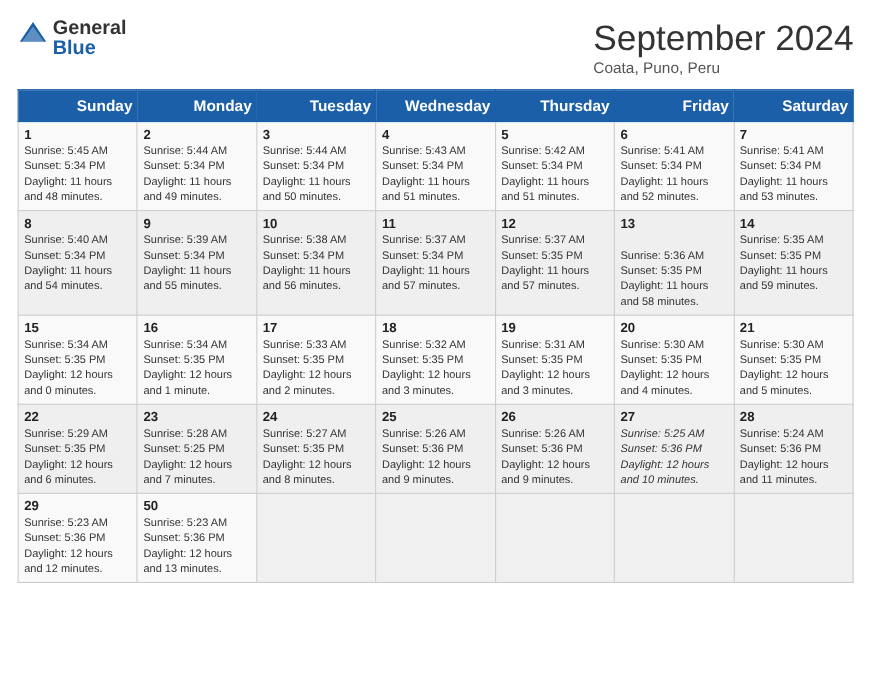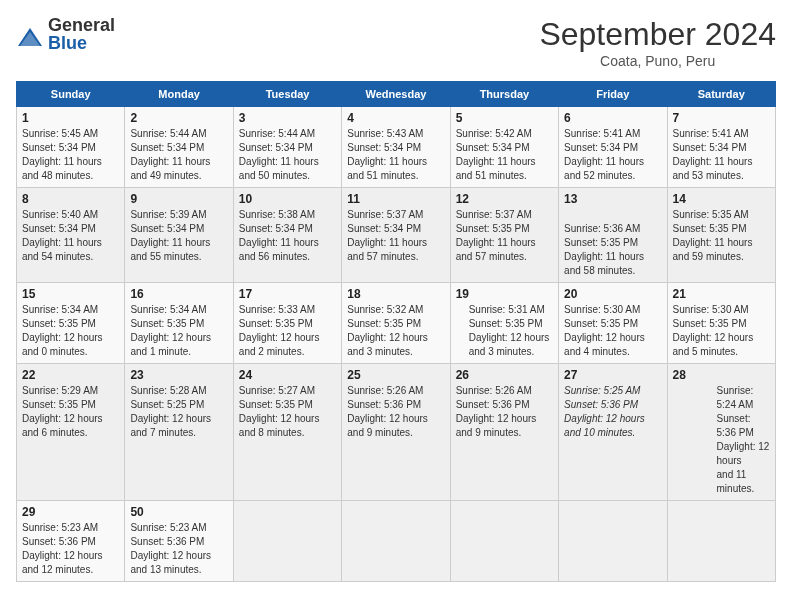--- a/index.html
+++ b/index.html
@@ -11,21 +11,21 @@
       padding: 16px;
     }
     .header {
       display: flex;
       justify-content: space-between;
       align-items: flex-start;
       margin-bottom: 12px;
     }
     .logo {
       display: flex;
-      align-items: flex-end;
+      align-items: flex-start;
     }
     .logo-text {
       display: flex;
       flex-direction: column;
       line-height: 1;
     }
     .logo-general {
       font-size: 18px;
       font-weight: bold;
       color: #333;
@@ -34,42 +34,42 @@
       font-size: 18px;
       font-weight: bold;
       color: #1a5fa8;
     }
     .logo-icon {
       width: 28px;
       height: 28px;
       margin-right: 4px;
     }
     .title-block {
-      text-align: center;
+      text-align: left;
     }
     .month-title {
       font-size: 32px;
       color: #333;
       font-weight: normal;
     }
     .location {
       font-size: 14px;
       color: #555;
     }
     .calendar {
       width: 100%;
       border-collapse: collapse;
       font-size: 10.5px;
     }
     .calendar thead tr th {
       background: #1a5fa8;
       color: #fff;
       padding: 6px 4px;
-      text-align: center;
-      font-size: 11px;
+      text-align: right;
+      font-size: 14px;
       font-weight: bold;
       border: 1px solid #1a5fa8;
     }
     .calendar tbody tr td {
       vertical-align: top;
       padding: 4px 5px;
       border: 1px solid #ccc;
       width: calc(100% / 7);
       min-height: 80px;
       background: #fff;
@@ -255,21 +255,21 @@
         </td>
         <td>
           <span class="day-num">18</span>
           <div class="day-info" style="white-space: pre-line;">Sunrise: 5:32 AM
 Sunset: 5:35 PM
 Daylight: 12 hours
 and 3 minutes.</div>
         </td>
         <td>
           <span class="day-num">19</span>
-          <div class="day-info" style="white-space: pre-line; margin-left: 13px;">Sunrise: 5:31 AM
+          <div class="day-info" style="white-space: pre-line;">Sunrise: 5:31 AM
 Sunset: 5:35 PM
 Daylight: 12 hours
 and 3 minutes.</div>
         </td>
         <td>
           <span class="day-num">20</span>
           <div class="day-info" style="white-space: pre-line;">Sunrise: 5:30 AM
 Sunset: 5:35 PM
 Daylight: 12 hours
 and 4 minutes.</div>
@@ -320,21 +320,21 @@
         </td>
         <td>
           <span class="day-num">27</span>
           <div class="day-info" style="white-space: pre-line; font-style: italic;">Sunrise: 5:25 AM
 Sunset: 5:36 PM
 Daylight: 12 hours
 and 10 minutes.</div>
         </td>
         <td>
           <span class="day-num">28</span>
-          <div class="day-info" style="white-space: pre-line; margin-left: 44px;">Sunrise: 5:24 AM
+          <div class="day-info" style="white-space: pre-line;">Sunrise: 5:24 AM
 Sunset: 5:36 PM
 Daylight: 12 hours
 and 11 minutes.</div>
         </td>
       </tr>
       <tr>
         <td>
           <span class="day-num">29</span>
           <div class="day-info" style="white-space: pre-line;">Sunrise: 5:23 AM
 Sunset: 5:36 PM

